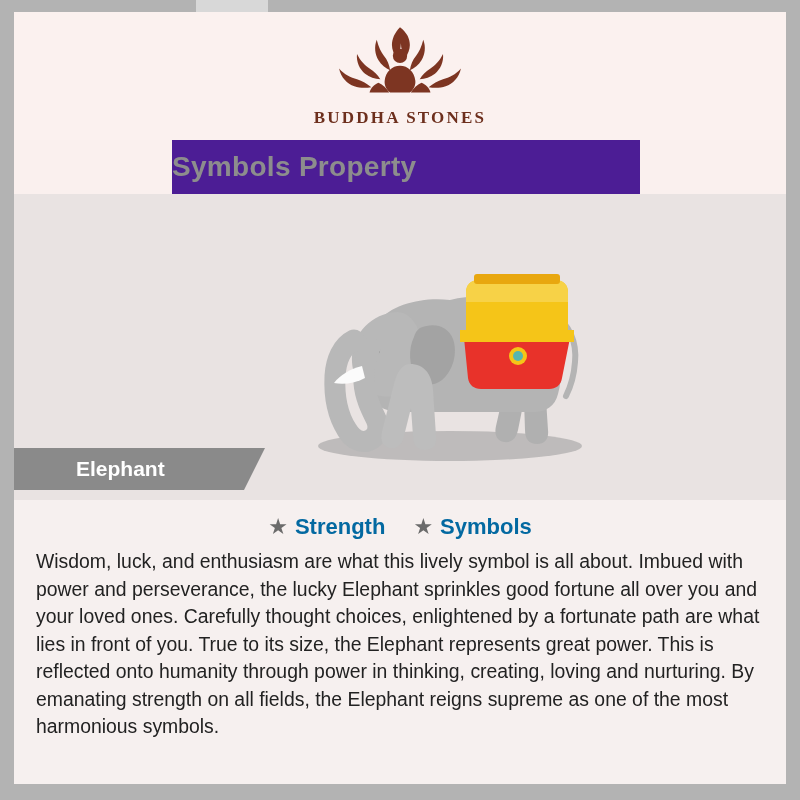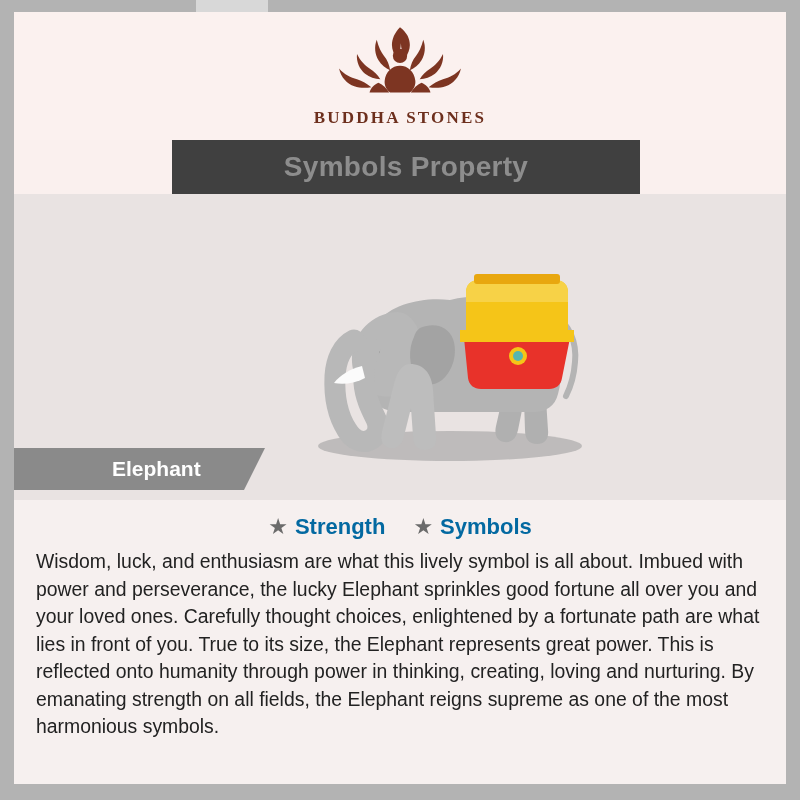--- a/index.html
+++ b/index.html
@@ -81,24 +81,23 @@
     font-weight: bold;
     color: #6d2f1d;
     font-family: "Liberation Serif", serif;
   }
 
   
   .title-band {
     position: absolute;
     top: 140px; left: 172px;
     width: 468px; height: 54px;
-    background: #404040;
-    display: flex;
-    align-items: center;
-    justify-content: center;
+    background: #4c1d95;
+    display: flex;
+    align-items: center;
   }
   .title-band .title {
     font-size: 28px;
     font-weight: bold;
     color: #8d8d8d;
     letter-spacing: 0.3px;
   }
 
   
   .illus-band {
@@ -126,21 +125,21 @@
     position: absolute;
     top: 448px;
     left: 14px;
     width: 230px;
     height: 42px;
     background: #8a8a8a;
     display: flex;
     align-items: center;
   }
   .label-tag .tag-text {
-    margin-left: 98px;
+    margin-left: 62px;
     color: #ffffff;
     font-size: 21px;
     font-weight: bold;
   }
   .label-tag::after {
     content: "";
     position: absolute;
     right: -21px;
     top: 0;
     border-top: 42px solid #8a8a8a;

